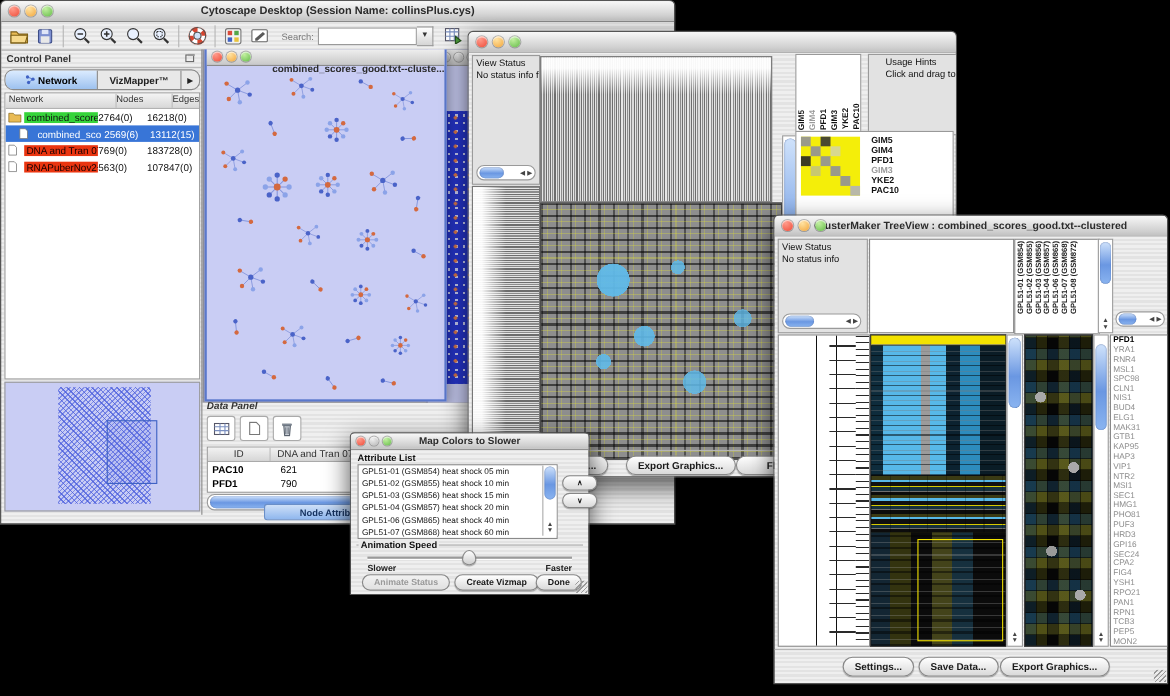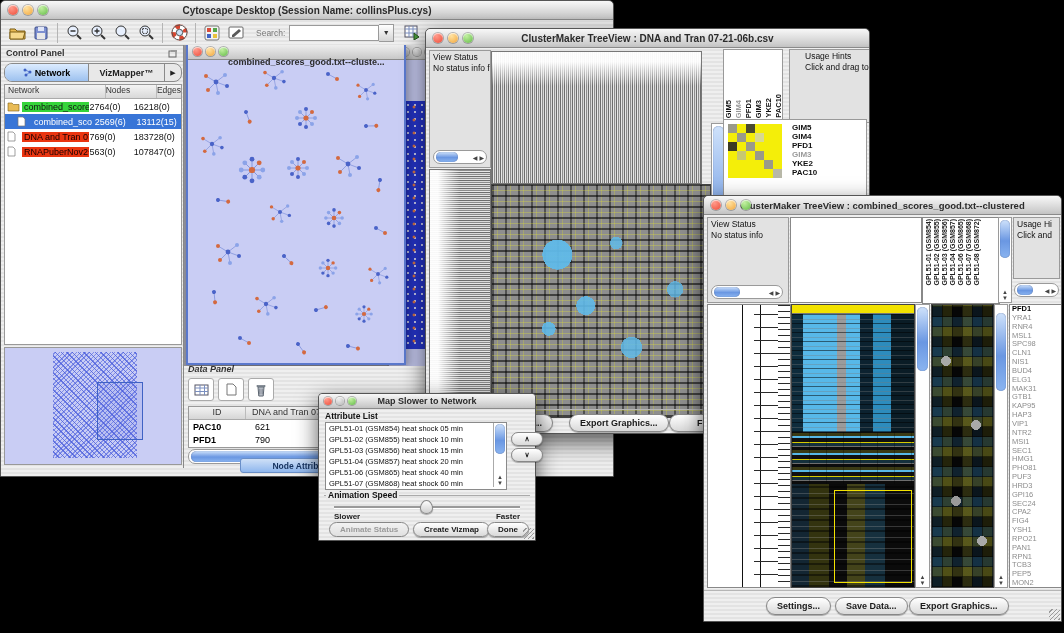--- a/index.html
+++ b/index.html
@@ -299,21 +299,21 @@
       <div class="gridnet abs" style="left:6px;top:56px;width:48px;height:248px;"></div>
     </div>
 
     <div class="abs" style="left:2px;top:-4px;width:216px;height:320px;border:2px solid #5a78cc;background:#c9cdf4;z-index:3;box-shadow:3px 4px 10px rgba(0,0,0,.4);">
       <div class="abs" style="left:0;top:0;right:0;height:16px;background:linear-gradient(#f4f4f4,#c8c8c8);border-bottom:1px solid #8a8a8a;display:flex;align-items:center;">
         <div class="lights" style="gap:4px;margin-left:5px;">
           <span class="tl red" style="width:9px;height:9px;"></span>
           <span class="tl yel" style="width:9px;height:9px;"></span>
           <span class="tl grn" style="width:9px;height:9px;"></span>
         </div>
-        <div class="titletext" style="font-size:9px;left:40px;text-align:left;margin-top:22px;">combined_scores_good.txt--cluste...</div>
+        <div class="titletext" style="font-size:9px;left:40px;text-align:right;margin-top:22px;">combined_scores_good.txt--cluste...</div>
       </div>
       <svg class="abs" style="left:0;top:17px;" width="212" height="299" viewBox="0 0 212 299">
         <defs>
           <g id="star1" stroke="#8394dc" stroke-width="0.8">
             <line x1="0" y1="0" x2="-10" y2="-6"></line>
               <line x1="0" y1="0" x2="9" y2="-7"></line>
             <line x1="0" y1="0" x2="11" y2="4"></line>
               <line x1="0" y1="0" x2="-8" y2="8"></line>
               <line x1="0" y1="0" x2="2" y2="11"></line>
             <circle cx="0" cy="0" r="2.4" fill="#4a63c8" stroke="none"></circle>
@@ -431,21 +431,20 @@
 
 </div>
 
 <div class="win" style="left:425px;top:28px;width:443px;height:404px;z-index:4;overflow:hidden;">
   <div class="titlebar">
     <div class="lights">
       <span class="tl red"></span>
       <span class="tl yel"></span>
       <span class="tl grn"></span>
     </div>
-    <div class="titletext">ClusterMaker TreeView : DNA and Tran 07-21-06b.csv</div>
   </div>
 
   <div class="panelbox" style="left:3px;top:21px;width:60px;height:116px;">
     <div class="pbt">View Status</div>
     <div class="pbt">No status info f</div>
     <div class="sb sbh" style="left:3px;bottom:3px;width:52px;height:12px;">
       <div class="thumb" style="width:22px;"></div>
         <div class="arrs">
           <span>◀</span>
           <span>▶</span>
@@ -556,24 +555,20 @@
       <span class="rotlbl" style="font-size:7px;font-weight:bold;color:#222;">GPL51-08 (GSM872)</span>
     </div>
   <div class="sb sbv" style="left:294px;top:21px;width:12px;height:84px;">
     <div class="thumb" style="top:2px;height:38px;"></div>
     <div class="arrs">
         <span>▲</span>
         <span>▼</span>
       </div>
   </div>
 
-  <div class="panelbox" style="left:309px;top:21px;width:45px;height:60px;">
-    <div class="pbt">Usage Hi</div>
-    <div class="pbt">Click and</div>
-  </div>
   <div class="sb sbh" style="left:310px;top:87px;width:43px;height:12px;">
     <div class="thumb" style="width:16px;"></div>
       <div class="arrs">
         <span>◀</span>
         <span>▶</span>
       </div>
   </div>
 
   <div class="dg2-row abs" style="left:3px;top:108px;width:82px;height:282px;border:1px solid #888;"></div>
 
@@ -648,21 +643,21 @@
   </div>
 </div>
 
 <div class="win" style="left:318px;top:393px;width:216px;height:146px;z-index:6;border-radius:4px 4px 0 0;">
   <div class="titlebar" style="height:14px;border-radius:4px 4px 0 0;">
     <div class="lights" style="gap:4px;margin-left:5px;">
       <span class="tl red" style="width:8px;height:8px;"></span>
       <span class="tl gry" style="width:8px;height:8px;"></span>
       <span class="tl grn" style="width:8px;height:8px;"></span>
     </div>
-    <div class="titletext" style="font-size:9px;">Map Slower to Network</div>
+    <div class="titletext" style="font-size:9px;">Map Colors to Slower</div>
   </div>
 
   <span class="abs" style="left:6px;top:17px;font-size:8.5px;font-weight:bold;color:#111;">Attribute List</span>
 
   <div class="abs" style="left:6px;top:28px;width:180px;height:66px;background:#fff;border:1px solid #8a8a8a;overflow:hidden;">
     <div style="font-size:7.5px;line-height:11px;color:#111;padding-left:3px;white-space:nowrap;">
 
     <div>GPL51-01 (GSM854) heat shock 05 min</div>
         <div>GPL51-02 (GSM855) heat shock 10 min</div>
         <div>GPL51-03 (GSM856) heat shock 15 min</div>

